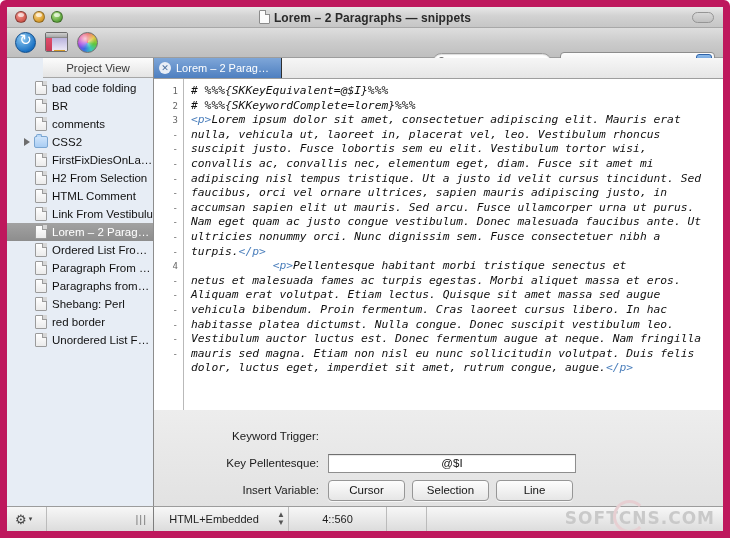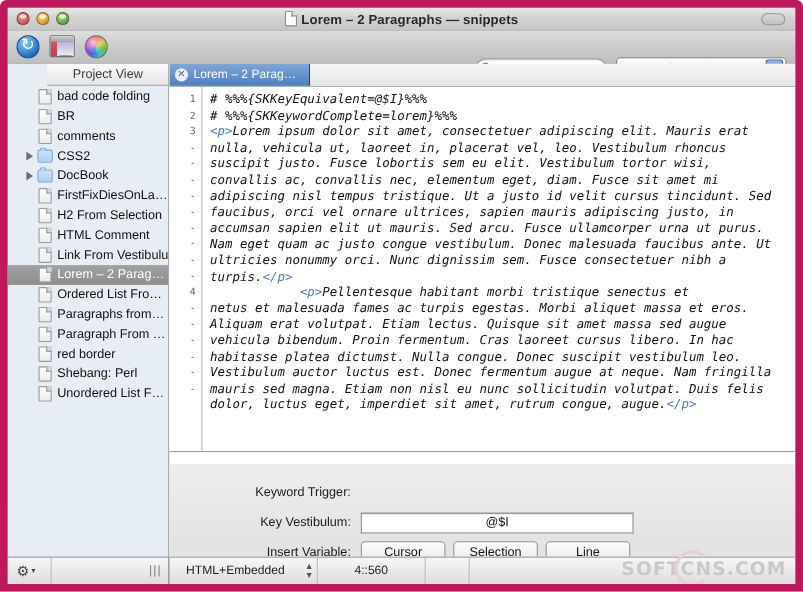--- a/index.html
+++ b/index.html
@@ -459,21 +459,21 @@
     overflow: hidden;
     font-style: italic;
   }
   .tag { color: #4a7ebb; }
 
   
   .inspector {
     position: absolute;
     left: 0; bottom: 0;
     right: 0;
-    height: 84px;
+    height: 96px;
     background: linear-gradient(to bottom,#ededed,#e2e2e2);
     box-sizing: border-box;
     padding-top: 14px;
   }
   .frow {
     display: flex;
     align-items: center;
     height: 24px;
     margin-bottom: 3px;
   }
@@ -577,25 +577,20 @@
           <span class="disc"></span>
           <span class="fileicon"></span>
           <span>comments</span>
         </div>
         <div class="tree-row">
           <span class="disc has"></span>
           <span class="foldericon"></span>
           <span>CSS2</span>
         </div>
         <div class="tree-row">
-          <span class="disc has"></span>
-          <span class="foldericon"></span>
-          <span>DocBook</span>
-        </div>
-        <div class="tree-row">
           <span class="disc"></span>
           <span class="fileicon"></span>
           <span>FirstFixDiesOnLa…</span>
         </div>
         <div class="tree-row">
           <span class="disc"></span>
           <span class="fileicon"></span>
           <span>H2 From Selection</span>
         </div>
         <div class="tree-row">
@@ -614,36 +609,36 @@
           <span>Lorem – 2 Parag…</span>
         </div>
         <div class="tree-row">
           <span class="disc"></span>
           <span class="fileicon"></span>
           <span>Ordered List Fro…</span>
         </div>
         <div class="tree-row">
           <span class="disc"></span>
           <span class="fileicon"></span>
+          <span>Paragraph From …</span>
+        </div>
+        <div class="tree-row">
+          <span class="disc"></span>
+          <span class="fileicon"></span>
           <span>Paragraphs from…</span>
         </div>
         <div class="tree-row">
           <span class="disc"></span>
           <span class="fileicon"></span>
-          <span>Paragraph From …</span>
+          <span>Shebang: Perl</span>
         </div>
         <div class="tree-row">
           <span class="disc"></span>
           <span class="fileicon"></span>
           <span>red border</span>
-        </div>
-        <div class="tree-row">
-          <span class="disc"></span>
-          <span class="fileicon"></span>
-          <span>Shebang: Perl</span>
         </div>
         <div class="tree-row">
           <span class="disc"></span>
           <span class="fileicon"></span>
           <span>Unordered List F…</span>
         </div>
       </div>
   </div>
 
   <div class="main">
@@ -678,21 +673,21 @@
           <div>-</div>
         </div>
       <div class="code" id="code"><div># %%%{SKKeyEquivalent=@$I}%%%</div><div># %%%{SKKeywordComplete=lorem}%%%</div><div><span class="tag">&lt;p&gt;</span>Lorem ipsum dolor sit amet, consectetuer adipiscing elit. Mauris erat</div><div>nulla, vehicula ut, laoreet in, placerat vel, leo. Vestibulum rhoncus</div><div>suscipit justo. Fusce lobortis sem eu elit. Vestibulum tortor wisi,</div><div>convallis ac, convallis nec, elementum eget, diam. Fusce sit amet mi</div><div>adipiscing nisl tempus tristique. Ut a justo id velit cursus tincidunt. Sed</div><div>faucibus, orci vel ornare ultrices, sapien mauris adipiscing justo, in</div><div>accumsan sapien elit ut mauris. Sed arcu. Fusce ullamcorper urna ut purus.</div><div>Nam eget quam ac justo congue vestibulum. Donec malesuada faucibus ante. Ut</div><div>ultricies nonummy orci. Nunc dignissim sem. Fusce consectetuer nibh a</div><div>turpis.<span class="tag">&lt;/p&gt;</span></div><div>            <span class="tag">&lt;p&gt;</span>Pellentesque habitant morbi tristique senectus et</div><div>netus et malesuada fames ac turpis egestas. Morbi aliquet massa et eros.</div><div>Aliquam erat volutpat. Etiam lectus. Quisque sit amet massa sed augue</div><div>vehicula bibendum. Proin fermentum. Cras laoreet cursus libero. In hac</div><div>habitasse platea dictumst. Nulla congue. Donec suscipit vestibulum leo.</div><div>Vestibulum auctor luctus est. Donec fermentum augue at neque. Nam fringilla</div><div>mauris sed magna. Etiam non nisl eu nunc sollicitudin volutpat. Duis felis</div><div>dolor, luctus eget, imperdiet sit amet, rutrum congue, augue.<span class="tag">&lt;/p&gt;</span></div></div>
     </div>
 
     <div class="inspector">
       <div class="frow">
         <div class="flabel">Keyword Trigger:</div>
       </div>
       <div class="frow">
-        <div class="flabel">Key Vestibulum:</div>
+        <div class="flabel">Key Pellentesque:</div>
         <div class="ftext centered">@$I</div>
       </div>
       <div class="frow">
         <div class="flabel">Insert Variable:</div>
         <div class="fbuttons" id="ivbuttons">
             <div class="fbtn">Cursor</div>
             <div class="fbtn">Selection</div>
             <div class="fbtn">Line</div>
           </div>
       </div>

